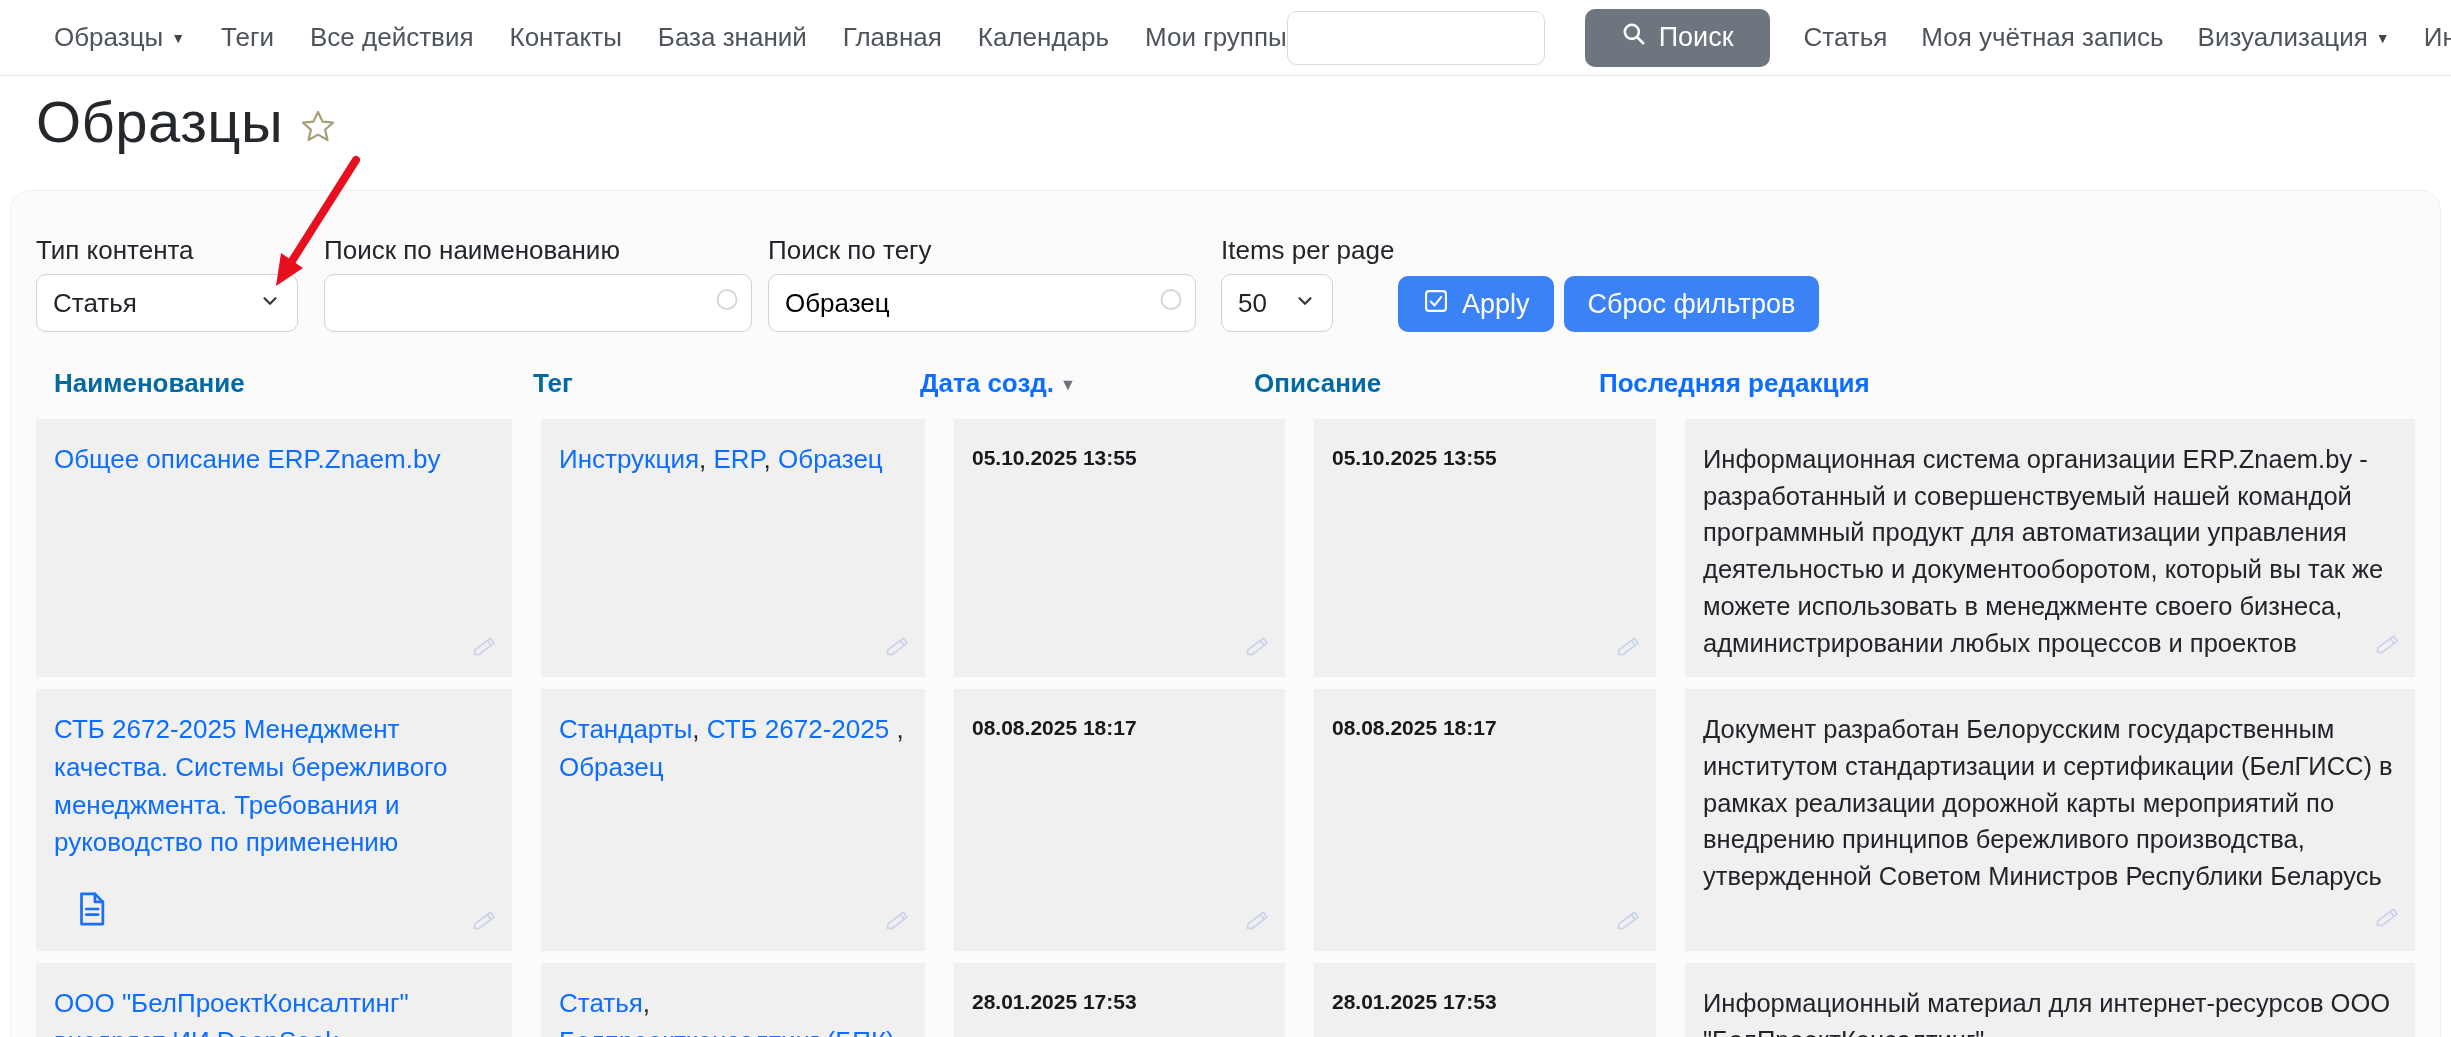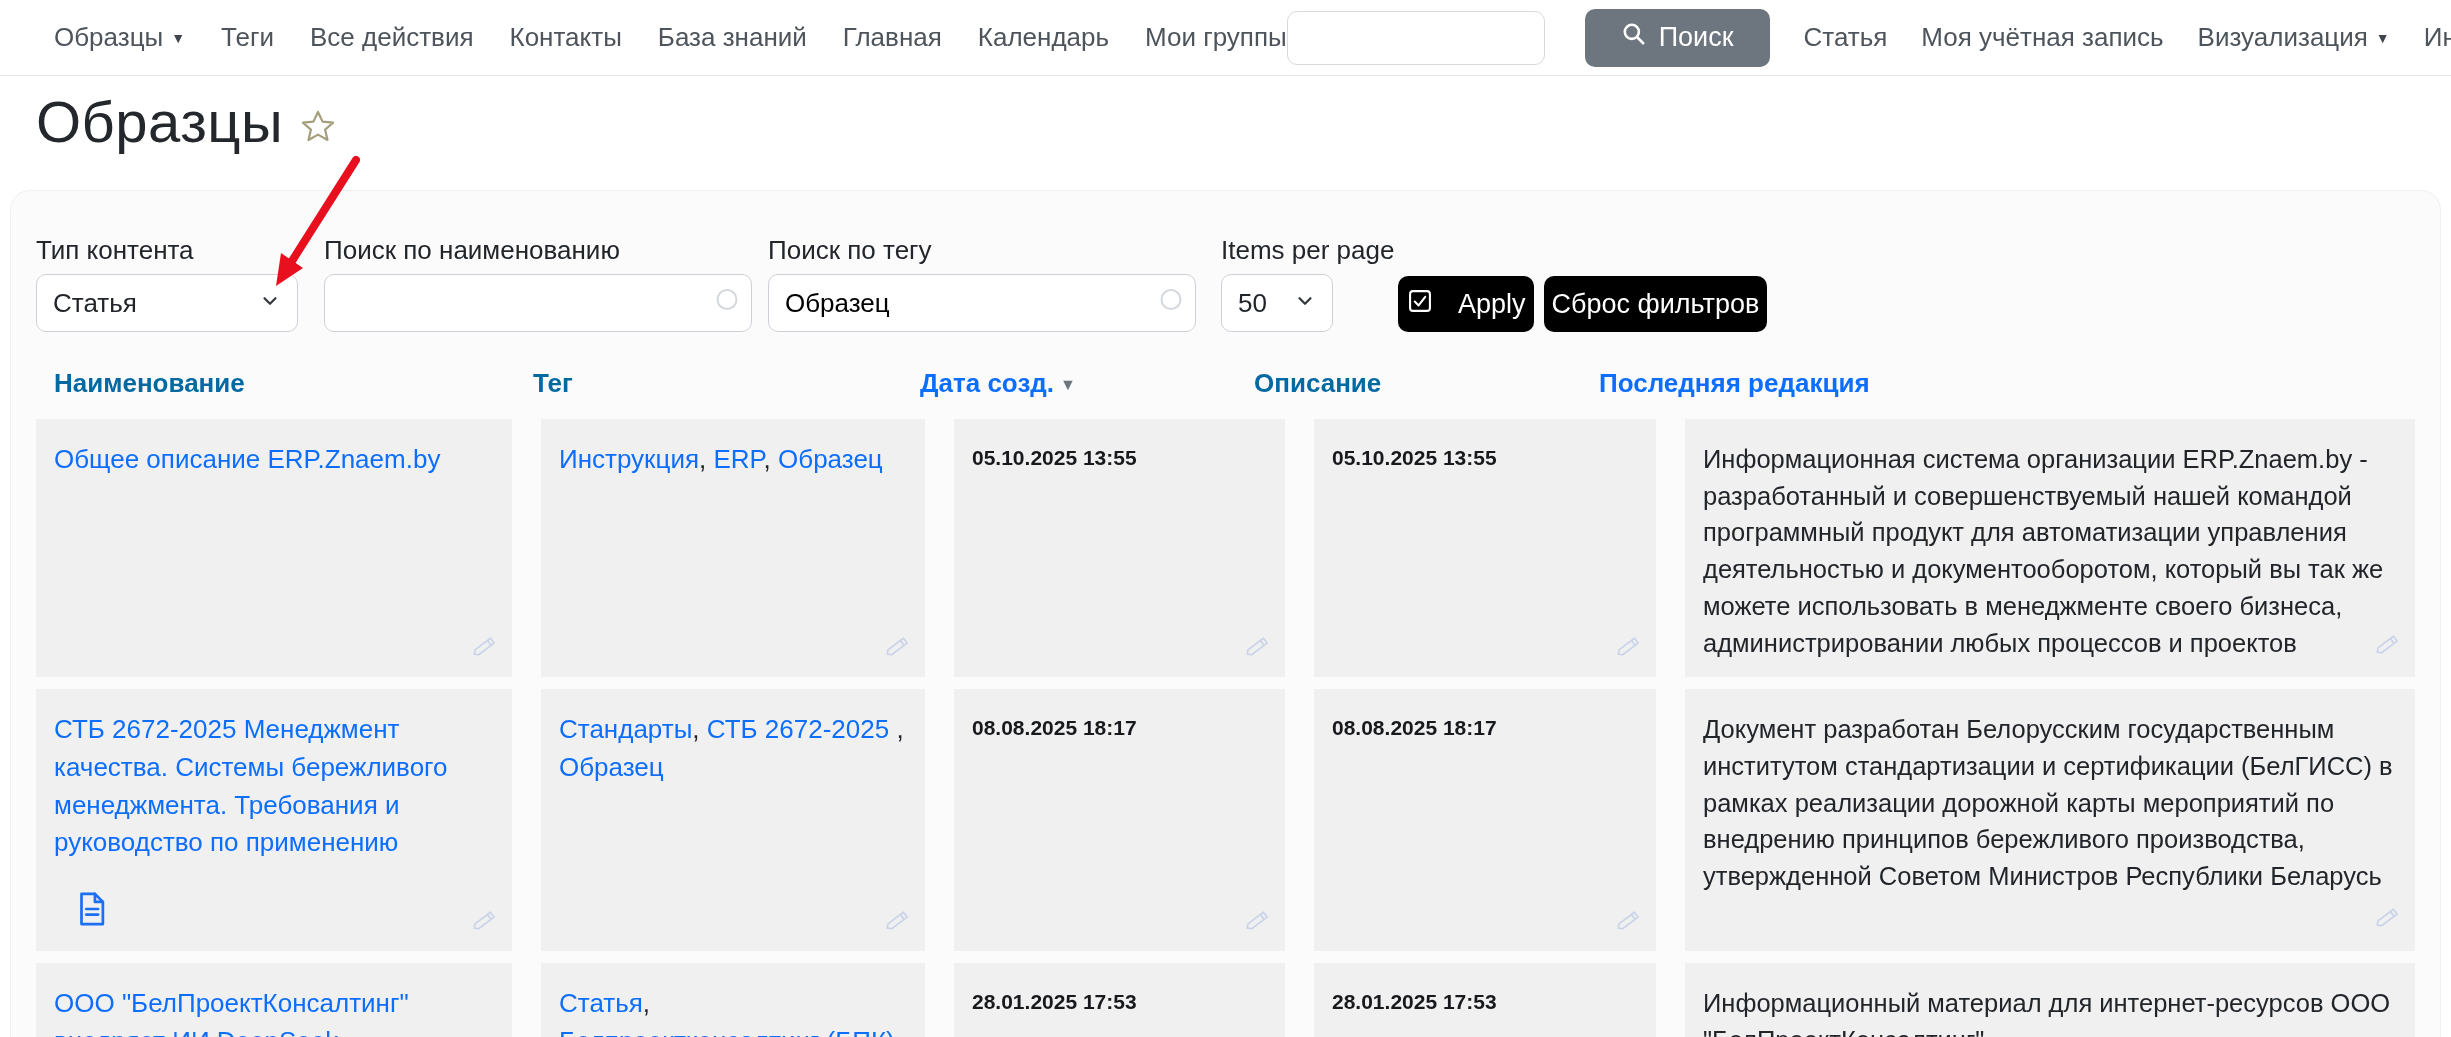--- a/index.html
+++ b/index.html
@@ -42,22 +42,22 @@
              padding:0 16px; position:relative; }
   .select-control { justify-content:space-between; cursor:pointer; gap:20px; }
   .text-input { width:100%; height:100%; border:none; outline:none; font-size:26px;
                 background:transparent; padding-right:36px;
                 font-family:"Liberation Sans", sans-serif; }
   .clear-ring { position:absolute; right:12px; top:50%; transform:translateY(-50%); }
   .g-type   { width:262px; }
   .g-name   { width:428px; margin-left:26px; }
   .g-tag    { width:428px; margin-left:16px; }
   .g-items  { width:112px; margin-left:25px; }
-  .btn { display:inline-flex; align-items:center; gap:24px; height:56px; background:#000000;
-         color:#fff; border:none; border-radius:10px; font-size:27px; padding:0 8px;
+  .btn { display:inline-flex; align-items:center; gap:12px; height:56px; background:#3b82f6;
+         color:#fff; border:none; border-radius:10px; font-size:27px; padding:0 24px;
          cursor:pointer; font-family:"Liberation Sans", sans-serif; white-space:nowrap; }
   .btn-apply { margin-left:65px; }
   .btn-reset { margin-left:10px; }
 
   
   .grid { display:grid; grid-template-columns:476px 384px 331px 342px 1fr;
           column-gap:3px; margin:0 25px; }
   .thead { padding-bottom:8px; }
   .th { font-size:26px; font-weight:bold; padding:10px 18px; color:#0369a1; white-space:nowrap; }
   .th.sortable { color:#0d6efd; cursor:pointer; }

